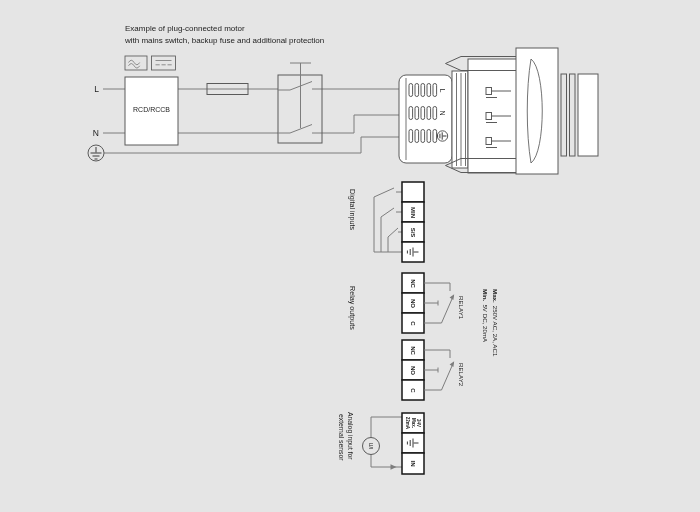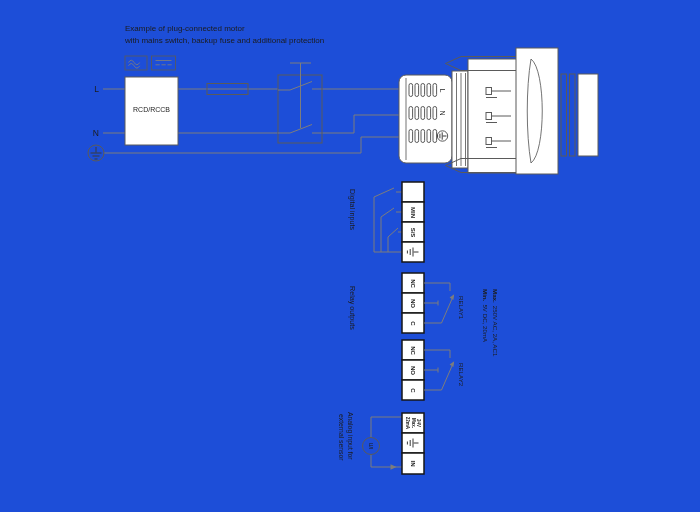--- a/index.html
+++ b/index.html
@@ -1,16 +1,16 @@
 <!DOCTYPE html>
 <html><head>
 <meta charset="utf-8">
 <style>
   html,body{margin:0;padding:0;background:#fff}
-  .stage{position:relative;width:700px;height:512px;background:#1d4ed8;overflow:hidden}
+  .stage{position:relative;width:700px;height:512px;background:#e5e5e5;overflow:hidden}
   svg{display:block}
   .wire{stroke:#7d7d7d;stroke-width:1;fill:none}
   .comp{stroke:#5a5a5a;stroke-width:1;fill:#fff}
   .compn{stroke:#5a5a5a;stroke-width:1;fill:none}
   .thin{stroke-width:.85}
   .tbox{stroke:#161616;stroke-width:1.5;fill:#fff}
   .glyph{stroke:#3a3a3a;stroke-width:1;fill:none}
   .lbl{font-family:"Liberation Sans","DejaVu Sans",sans-serif;fill:#1c1c1c}
   .b{font-weight:bold}
   .arrow{fill:#7d7d7d;stroke:none}

